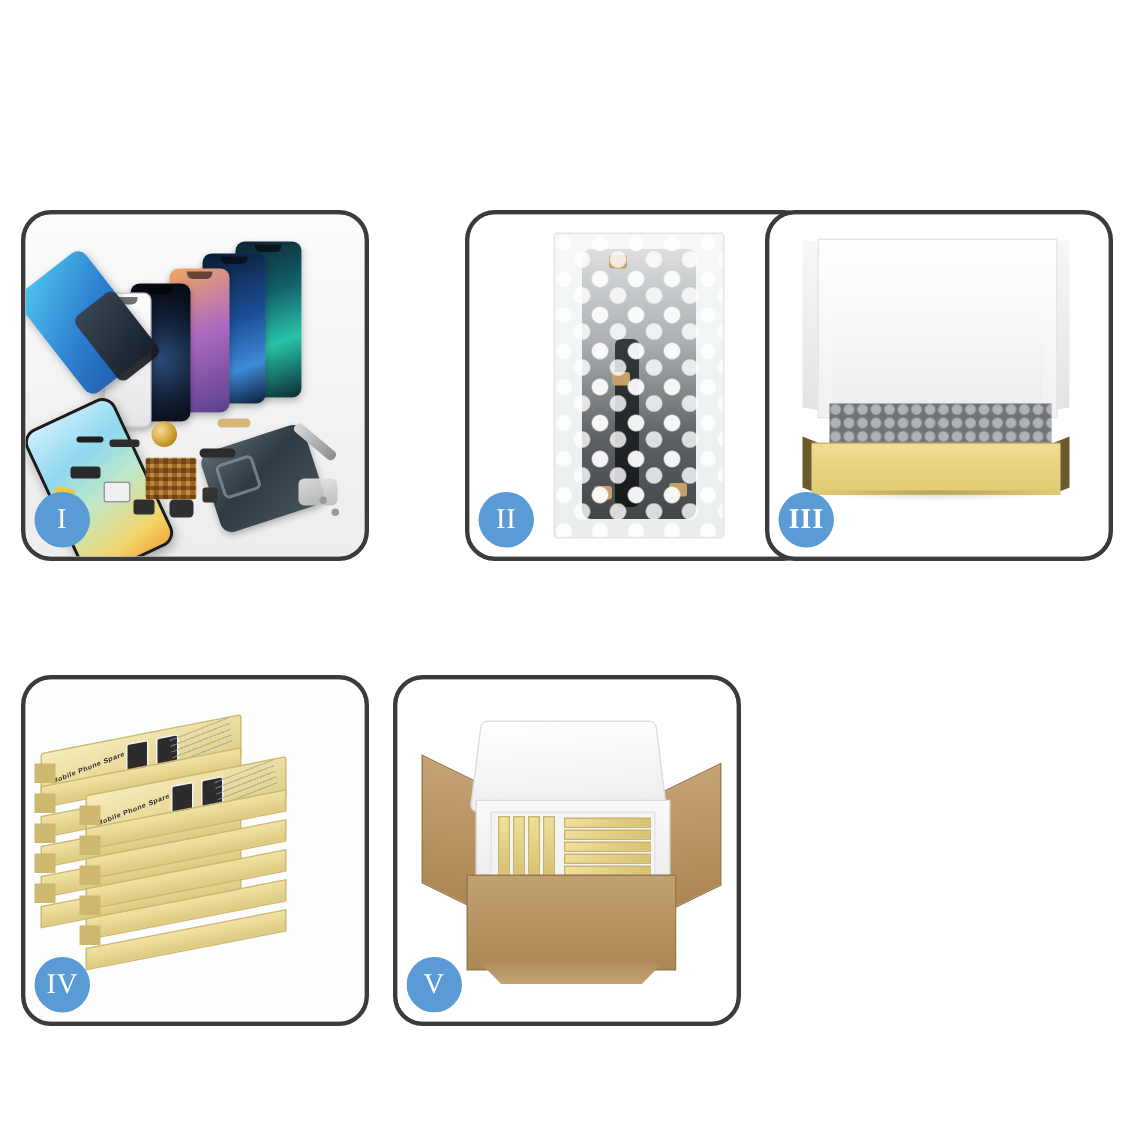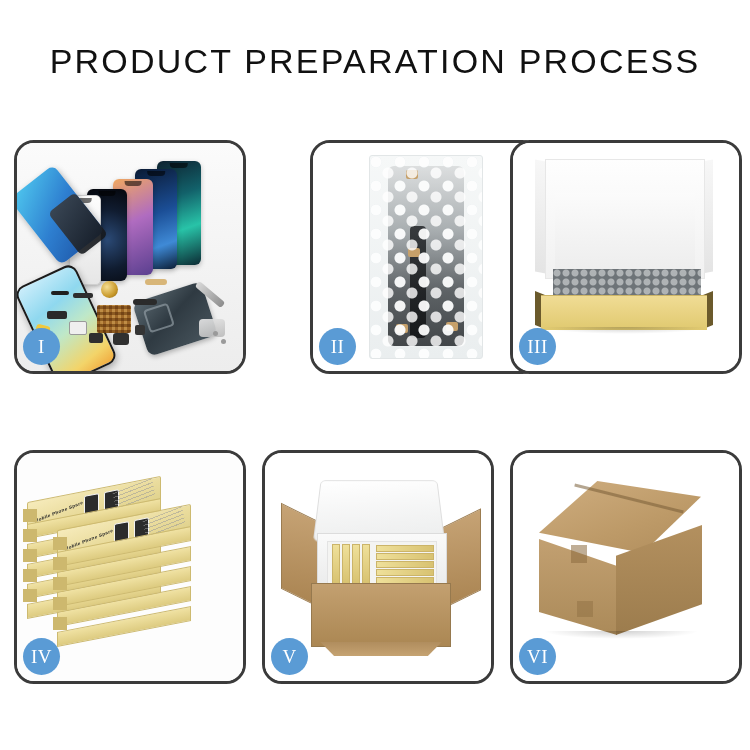--- a/index.html
+++ b/index.html
@@ -26,21 +26,21 @@
   
   .grid{position:absolute;left:0;top:136px;width:750px;height:546px;}
   .panel{
     position:absolute;width:226px;height:228px;
     border:3px solid #3b3b3b;border-radius:20px;
     background:#fdfdfd;overflow:hidden;
   }
   .panel .stage{position:absolute;inset:0;overflow:hidden;}
   .p1{left:14px;top:4px;}
   .p2{left:262px;top:4px;margin-left:48px;}
-  .p3{left:510px;top:4px;}
+  .p3{left:510px;top:4px;font-weight:bold;}
   .p4{left:14px;top:314px;}
   .p5{left:262px;top:314px;}
   .p6{left:510px;top:314px;}
 
   .badge{
     position:absolute;left:6px;bottom:6px;width:37px;height:37px;border-radius:50%;
     background:#5a9bd5;color:#ffffff;z-index:40;
     font-family:"Liberation Serif","DejaVu Serif",serif;
     font-size:19px;line-height:37px;text-align:center;letter-spacing:.5px;
   }
@@ -207,21 +207,20 @@
     background:rgba(140,108,64,.45);}
   .c6-shadow{position:absolute;left:30px;top:178px;width:156px;height:8px;
     background:radial-gradient(ellipse at 50% 0,rgba(0,0,0,.18),rgba(0,0,0,0) 70%);}
 </style>
 </head>
 <body>
 
 <div class="page">
 
   <div class="header">
-    <h1 class="title">PRODUCT PREPARATION PROCESS</h1>
   </div>
 
   <div class="grid">
 
     <div class="panel p1">
       <div class="stage">
         <div class="ph ph-green">
             <span class="ph-notch"></span>
           </div>
         <div class="ph ph-blue">
@@ -348,27 +347,15 @@
           <div class="ybar-h" style="top:11px;"></div>
           <div class="ybar-h" style="top:19px;"></div>
           <div class="ybar-h" style="top:27px;"></div>
           <div class="ybar-h" style="top:35px;"></div>
         </div>
         <div class="c5-body"></div>
       </div>
       <div class="badge">V</div>
     </div>
 
-    <div class="panel p6">
-      <div class="stage">
-        <div class="c6-top"></div>
-        <div class="c6-left"></div>
-        <div class="c6-right"></div>
-        <div class="c6-seam"></div>
-        <div class="c6-tape1"></div>
-        <div class="c6-tape2"></div>
-        <div class="c6-shadow"></div>
-      </div>
-      <div class="badge">VI</div>
-    </div>
 
   </div>
 </div>
 
 </body></html>

